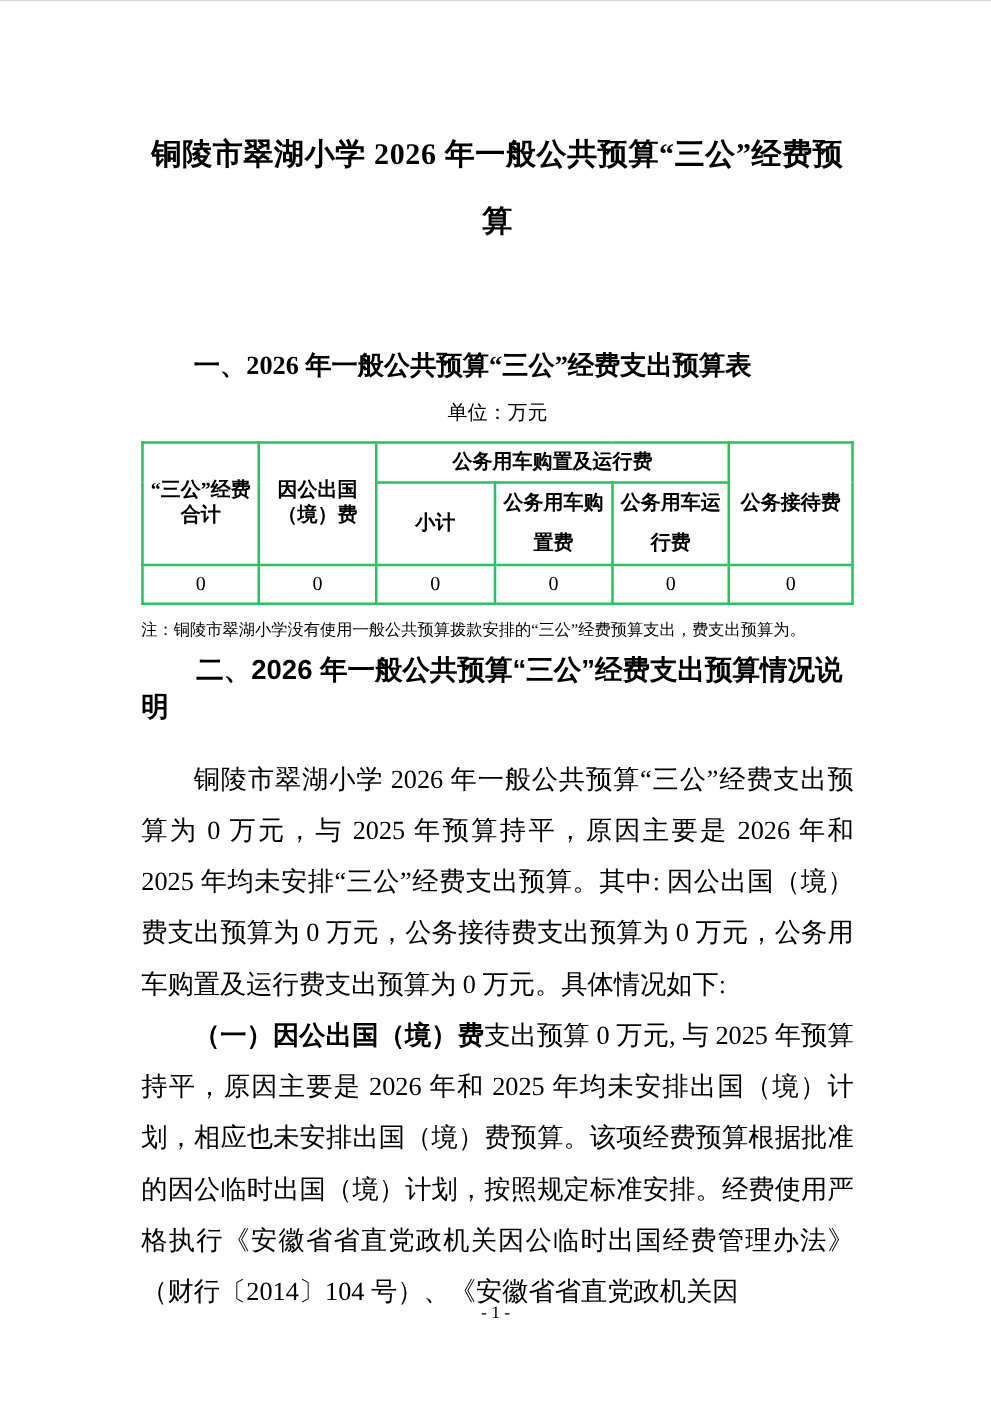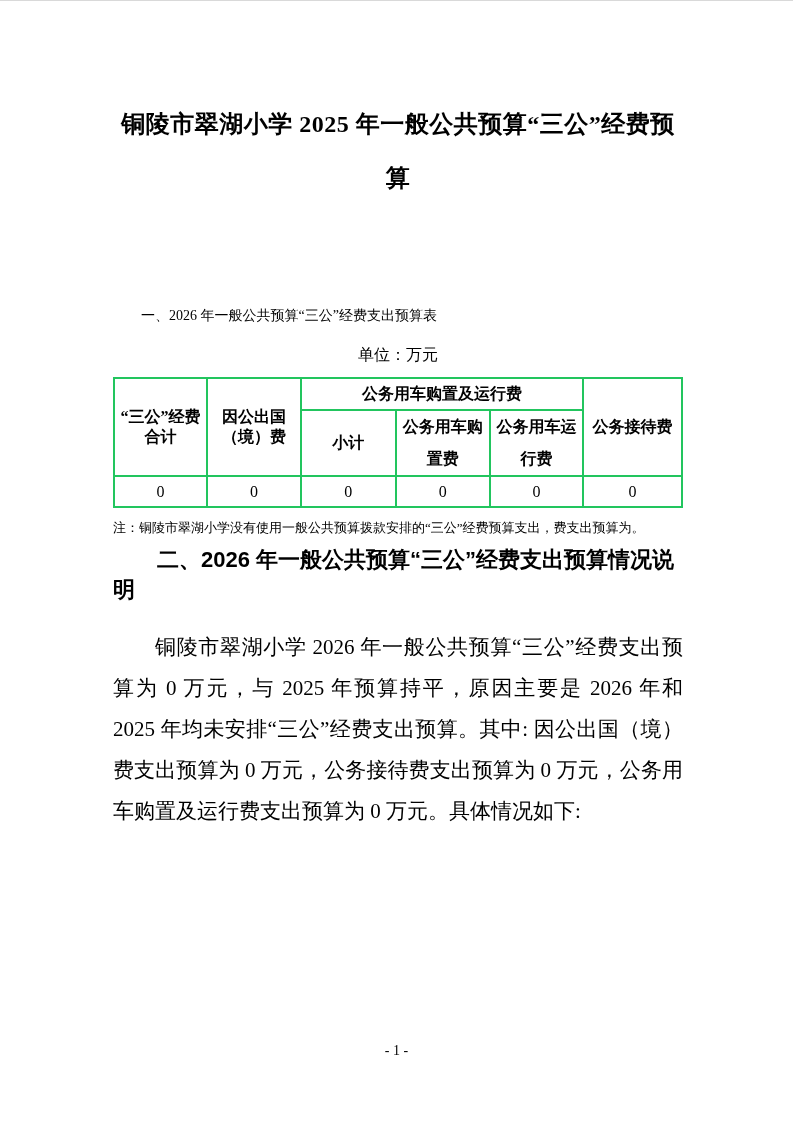--- a/index.html
+++ b/index.html
@@ -19,23 +19,23 @@
 
   .doc-title {
     font-size: 24px;
     font-weight: bold;
     line-height: 54px;
     text-align: center;
     letter-spacing: 0.5px;
   }
 
   .sec-heading {
-    margin-top: 96px;
-    font-size: 14px;
-    font-weight: normal;
+    margin-top: 72px;
+    font-size: 21px;
+    font-weight: bold;
     line-height: 30px;
     text-indent: 2em;
   }
 
   .unit-label {
     margin-top: 13px;
     font-size: 16px;
     line-height: 22px;
     text-align: center;
   }
@@ -95,21 +95,21 @@
     text-align: center;
     font-size: 14px;
     line-height: 18px;
   }
 </style>
 </head>
 <body>
 
 <div class="page">
 
-  <h1 class="doc-title">铜陵市翠湖小学 2025 年一般公共预算“三公”经费预算</h1>
+  <h1 class="doc-title">铜陵市翠湖小学 2026 年一般公共预算“三公”经费预算</h1>
 
   <h2 class="sec-heading">一、2026 年一般公共预算“三公”经费支出预算表</h2>
 
   <div class="unit-label">单位：万元</div>
 
   <table class="budget-table">
     <colgroup>
       <col style="width:16.4%">
       <col style="width:16.5%">
       <col style="width:16.7%">
@@ -141,16 +141,17 @@
       </tr>
     </tbody>
   </table>
 
   <div class="table-note">注：铜陵市翠湖小学没有使用一般公共预算拨款安排的“三公”经费预算支出，费支出预算为。</div>
 
   <h2 class="sec-heading-2">二、2026 年一般公共预算“三公”经费支出预算情况说明</h2>
 
   <p class="body-para">铜陵市翠湖小学 2026 年一般公共预算“三公”经费支出预算为 0 万元，与 2025 年预算持平，原因主要是 2026 年和 2025 年均未安排“三公”经费支出预算。其中: 因公出国（境）费支出预算为 0 万元，公务接待费支出预算为 0 万元，公务用车购置及运行费支出预算为 0 万元。具体情况如下:</p>
 
+  <p class="body-para follow"><span class="bold-lead">（一）因公出国（境）费</span><span>支出预算 0 万元, 与 2025 年预算持平，原因主要是 2026 年和 2025 年均未安排出国（境）计划，相应也未安排出国（境）费预算。该项经费预算根据批准的因公临时出国（境）计划，按照规定标准安排。经费使用严格执行《安徽省省直党政机关因公临时出国经费管理办法》（财行〔2014〕104 号）、《安徽省省直党政机关因</span></p>
 
   <div class="page-footer">- 1 -</div>
 
 </div>
 
 </body></html>

